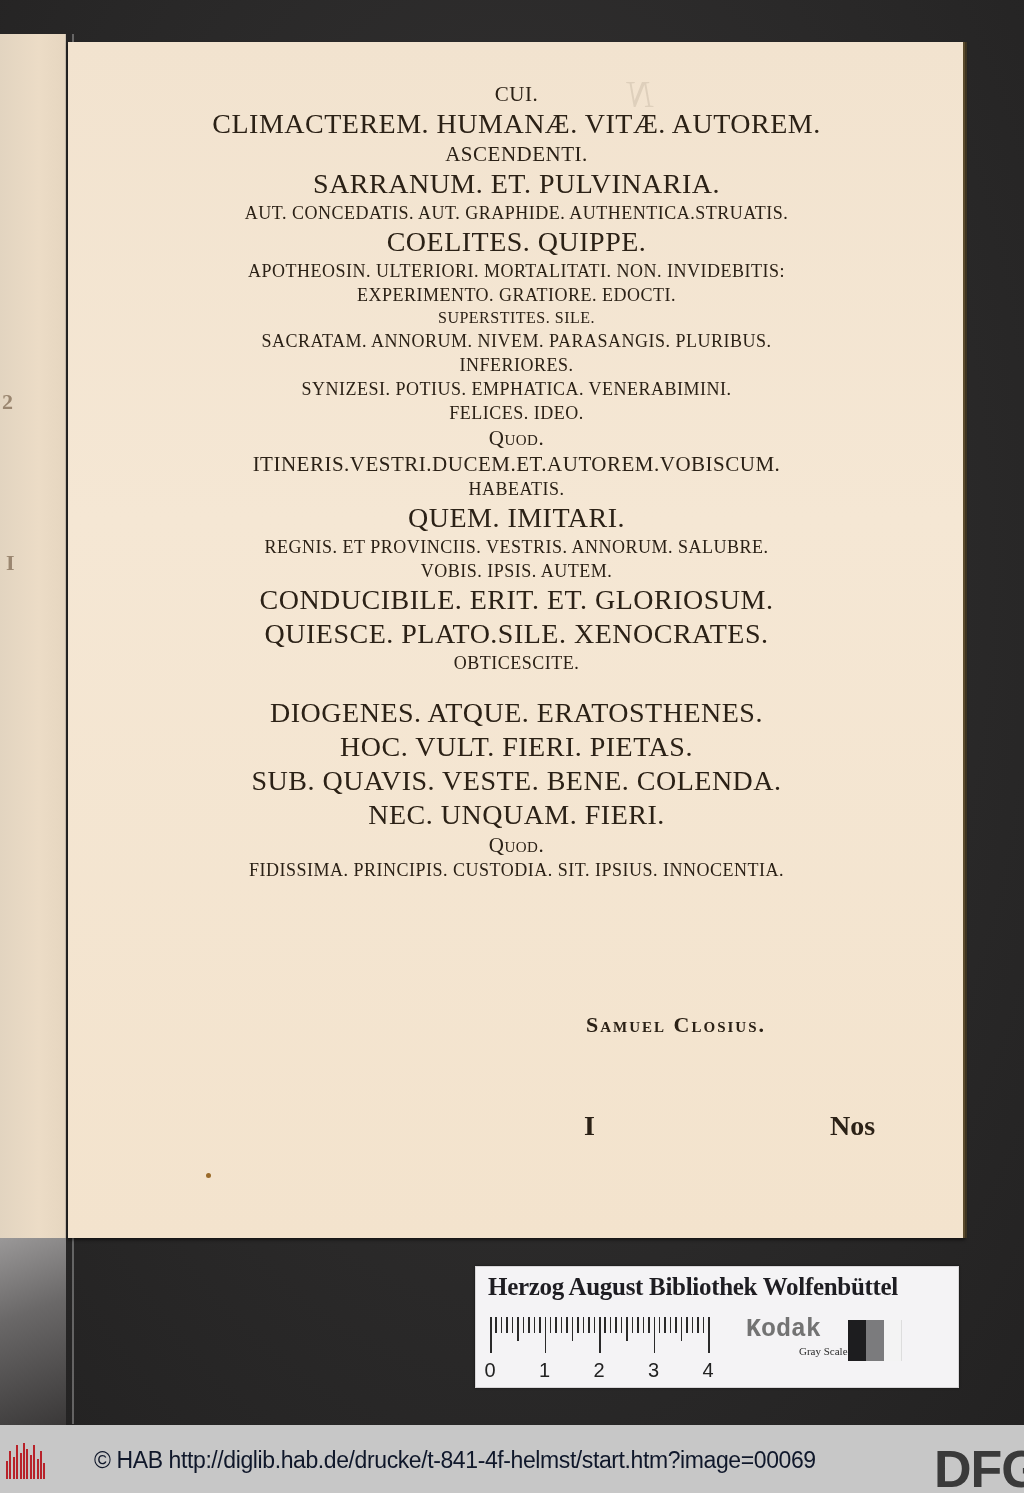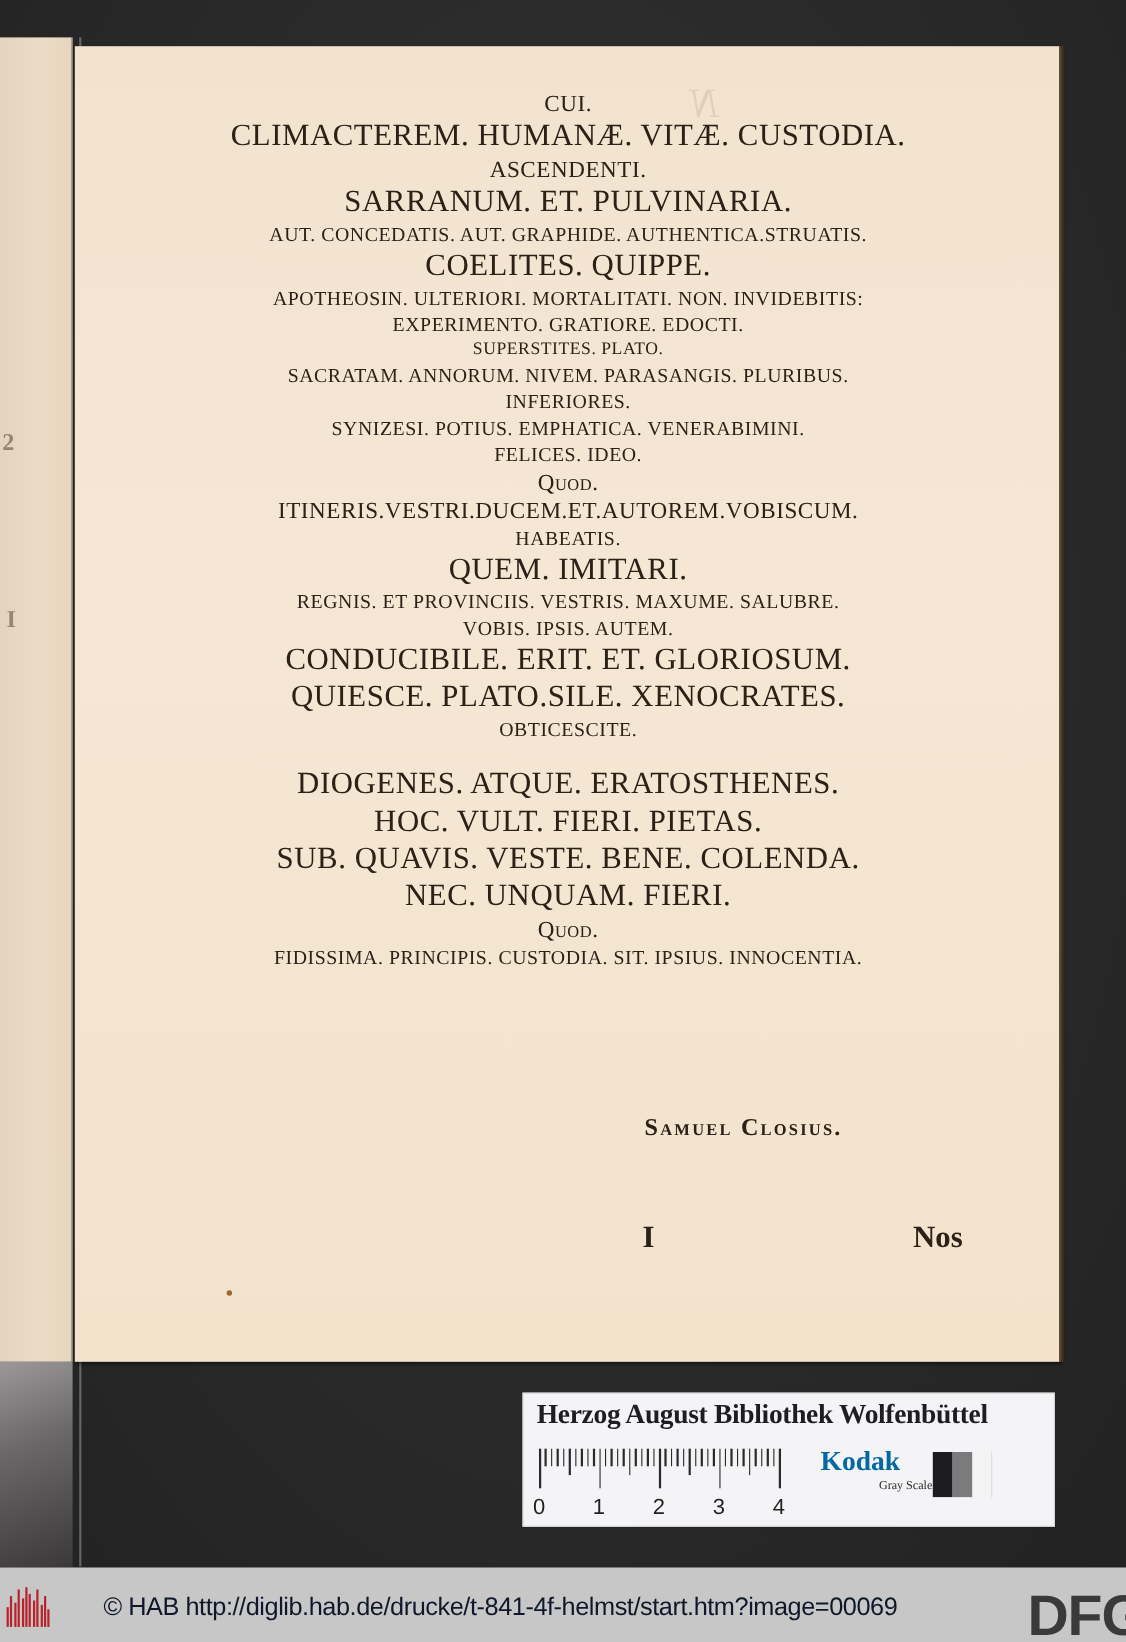--- a/index.html
+++ b/index.html
@@ -62,21 +62,21 @@
     background: #f4f3f5; border: 1px solid #d8d6d8;
     box-shadow: 0 0 2px rgba(0,0,0,0.6);
   }
   .card-title {
     position: absolute; left: 12px; top: 6px; font-family: "Liberation Serif", serif;
     font-weight: bold; font-size: 25px; color: #1e1d22; white-space: nowrap; letter-spacing: -0.3px;
   }
   .ruler { position: absolute; left: 14px; top: 50px; width: 220px; height: 45px; }
   .tick { position: absolute; top: 0; width: 1.5px; background: #2a2a2a; }
   .ruler-num { position: absolute; top: 42px; font-family: "Liberation Sans", sans-serif; font-size: 20px; color: #222; transform: translateX(-50%); }
-  .kodak { position: absolute; left: 270px; top: 48px; font-family: Liberation Serif, serif; font-weight: bold; font-size: 25px; color: #0369a1; }
+  .kodak { position: absolute; left: 270px; top: 48px; font-family: Liberation Mono, monospace; font-weight: bold; font-size: 25px; color: #737373; }
   .kodak-sub { position: absolute; left: 282px; top: 78px; font-family: Liberation Serif, serif; font-size: 11px; color: #2a2a2a; margin-left: 41px; }
   .swatch { position: absolute; top: 53px; width: 18px; height: 41px; }
 
   .footer {
     position: absolute; left: 0; top: 1425px; width: 1024px; height: 68px;
     background: #c7c7c7; display: flex; align-items: center;
   }
   .hab-logo { position: absolute; left: 6px; top: 18px; width: 42px; height: 36px; }
   .hab-logo span { position: absolute; bottom: 0; width: 2px; background: #b8222a; }
   .footer-text {
@@ -98,37 +98,37 @@
   <span class="margin-glyph" style="top:516px;left:6px">I</span>
 </div>
 <div class="prev-page-lower"></div>
 <div class="strip-line"></div>
 
 <div class="page">
   <span class="bleed" style="left:560px;top:30px;font-size:38px;">N</span>
 
   <div class="text-block" id="text-block" style="top: 42px;">
       <span class="ln s-m" style="margin-bottom: 5px;">CUI.</span>
-      <span class="ln s-l" style="margin-bottom: 6px;">CLIMACTEREM. HUMANÆ. VITÆ. CUSTODIA.</span>
+      <span class="ln s-l" style="margin-bottom: 6px;">CLIMACTEREM. HUMANÆ. VITÆ. AUTOREM.</span>
       <span class="ln s-m" style="margin-bottom: 5px;">ASCENDENTI.</span>
       <span class="ln s-l" style="margin-bottom: 6px;">SARRANUM. ET. PULVINARIA.</span>
       <span class="ln s-s" style="margin-bottom: 6px; font-family: Liberation Serif, serif;">AUT. CONCEDATIS. AUT. GRAPHIDE. AUTHENTICA.STRUATIS.</span>
       <span class="ln s-l" style="margin-bottom: 6px;">COELITES. QUIPPE.</span>
       <span class="ln s-s" style="margin-bottom: 6px;">APOTHEOSIN. ULTERIORI. MORTALITATI. NON. INVIDEBITIS:</span>
       <span class="ln s-s" style="margin-bottom: 6px;">EXPERIMENTO. GRATIORE. EDOCTI.</span>
-      <span class="ln s-xs" style="margin-bottom: 6px;">SUPERSTITES. PLATO.</span>
+      <span class="ln s-xs" style="margin-bottom: 6px;">SUPERSTITES. SILE.</span>
       <span class="ln s-s" style="margin-bottom: 6px;">SACRATAM. ANNORUM. NIVEM. PARASANGIS. PLURIBUS.</span>
       <span class="ln s-s" style="margin-bottom: 6px;">INFERIORES.</span>
       <span class="ln s-s" style="margin-bottom: 6px;">SYNIZESI. POTIUS. EMPHATICA. VENERABIMINI.</span>
       <span class="ln s-s" style="margin-bottom: 6px;">FELICES. IDEO.</span>
       <span class="ln s-m sc" style="margin-bottom: 5px;">Quod.</span>
       <span class="ln s-m" style="margin-bottom: 5px;">ITINERIS.VESTRI.DUCEM.ET.AUTOREM.VOBISCUM.</span>
       <span class="ln s-s" style="margin-bottom: 6px;">HABEATIS.</span>
       <span class="ln s-l" style="margin-bottom: 6px;">QUEM. IMITARI.</span>
-      <span class="ln s-s" style="margin-bottom: 6px;">REGNIS. ET PROVINCIIS. VESTRIS. MAXUME. SALUBRE.</span>
+      <span class="ln s-s" style="margin-bottom: 6px;">REGNIS. ET PROVINCIIS. VESTRIS. ANNORUM. SALUBRE.</span>
       <span class="ln s-s" style="margin-bottom: 6px;">VOBIS. IPSIS. AUTEM.</span>
       <span class="ln s-l" style="margin-bottom: 6px;">CONDUCIBILE. ERIT. ET. GLORIOSUM.</span>
       <span class="ln s-l" style="margin-bottom: 6px;">QUIESCE. PLATO.SILE. XENOCRATES.</span>
       <span class="ln s-s" style="margin-bottom: 6px;">OBTICESCITE.</span>
       <span class="ln s-l" style="margin-bottom: 6px; margin-top: 27px;">DIOGENES. ATQUE. ERATOSTHENES.</span>
       <span class="ln s-l" style="margin-bottom: 6px;">HOC. VULT. FIERI. PIETAS.</span>
       <span class="ln s-l" style="margin-bottom: 6px;">SUB. QUAVIS. VESTE. BENE. COLENDA.</span>
       <span class="ln s-l" style="margin-bottom: 6px;">NEC. UNQUAM. FIERI.</span>
       <span class="ln s-m sc" style="margin-bottom: 5px;">Quod.</span>
       <span class="ln s-s" style="margin-bottom: 6px;">FIDISSIMA. PRINCIPIS. CUSTODIA. SIT. IPSIUS. INNOCENTIA.</span>

